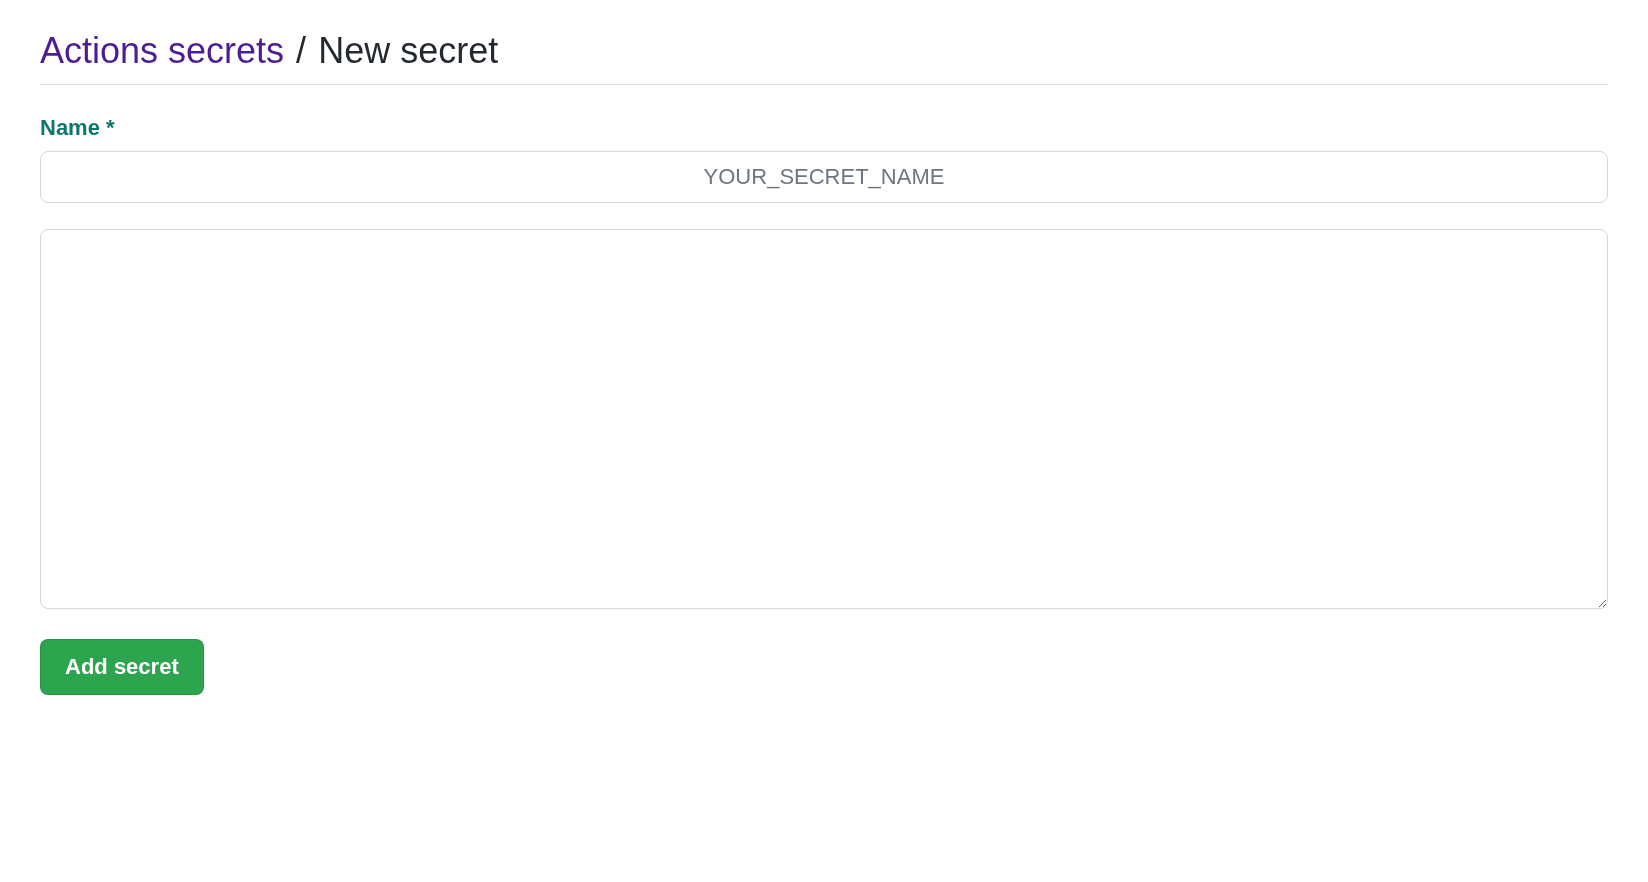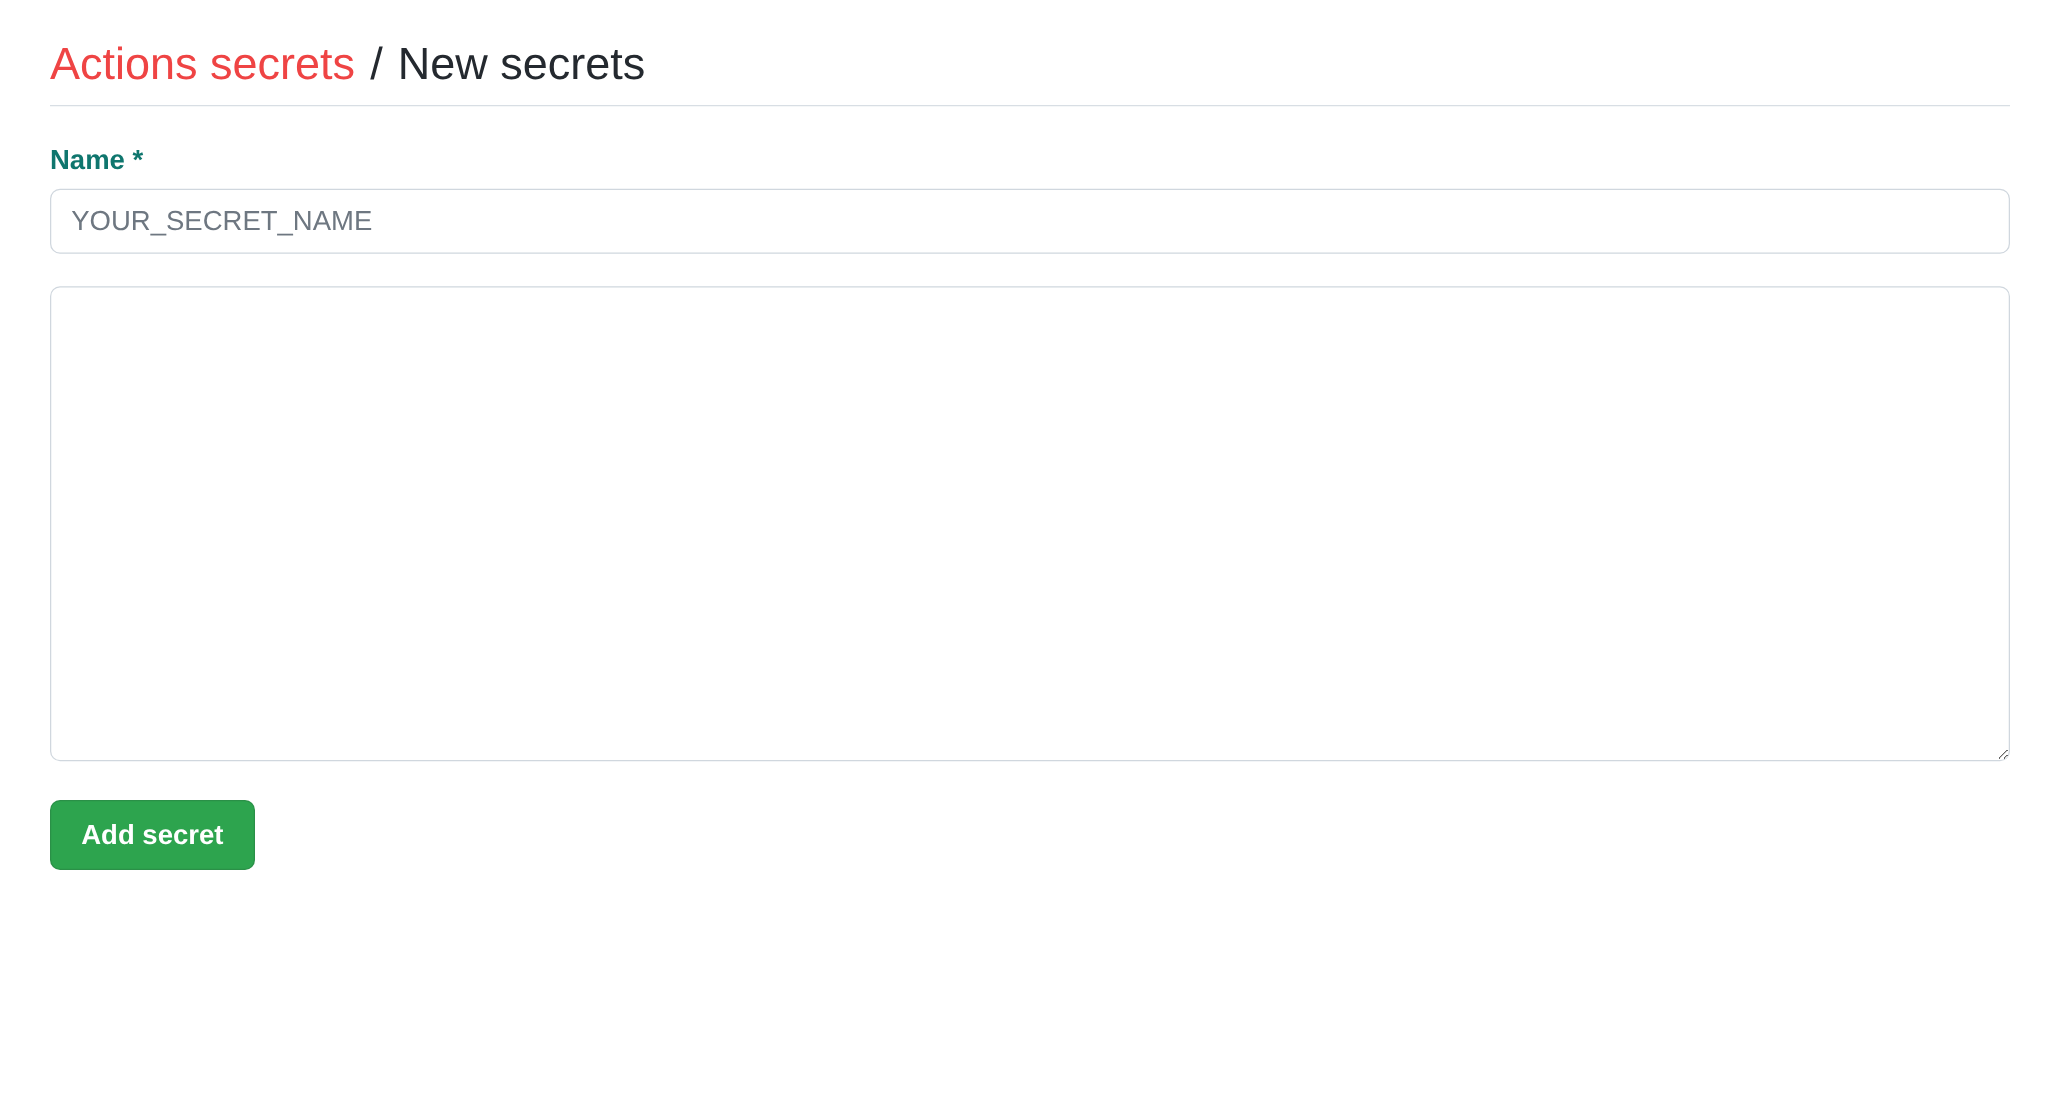--- a/index.html
+++ b/index.html
@@ -15,21 +15,21 @@
       width: 1648px;
     }
     .header {
       font-size: 36px;
       font-weight: 400;
       padding-bottom: 12px;
       border-bottom: 1px solid #d8dee4;
       margin-bottom: 30px;
     }
     .header .breadcrumb-link {
-      color: #ef4444;
+      color: #4c1d95;
       text-decoration: none;
     }
     .header .separator {
       color: #24292f;
       font-weight: 400;
       margin: 0 2px;
     }
     .header .current {
       color: #24292f;
       font-weight: 400;
@@ -46,20 +46,21 @@
     }
     .text-input {
       width: 100%;
       padding: 12px 16px;
       font-size: 22px;
       border: 1px solid #d0d7de;
       border-radius: 8px;
       background: #ffffff;
       color: #24292f;
       font-family: inherit;
+      text-align: center;
     }
     .text-input::placeholder {
       color: #6e7781;
     }
     .textarea-input {
       width: 100%;
       height: 380px;
       padding: 12px 16px;
       font-size: 20px;
       border: 1px solid #d0d7de;
@@ -84,21 +85,21 @@
     }
   </style>
 </head>
 <body>
 
 
 
 <div class="header">
   <a href="#" class="breadcrumb-link">Actions secrets</a>
   <span class="separator">/</span>
-  <span class="current">New secrets</span>
+  <span class="current">New secret</span>
 </div>
 
 <div class="form-group">
   <label class="form-label">Name *</label>
   <input type="text" class="text-input" placeholder="YOUR_SECRET_NAME" style="">
 </div>
 
 <div class="form-group">
   <textarea class="textarea-input" style=""></textarea>
 </div>

